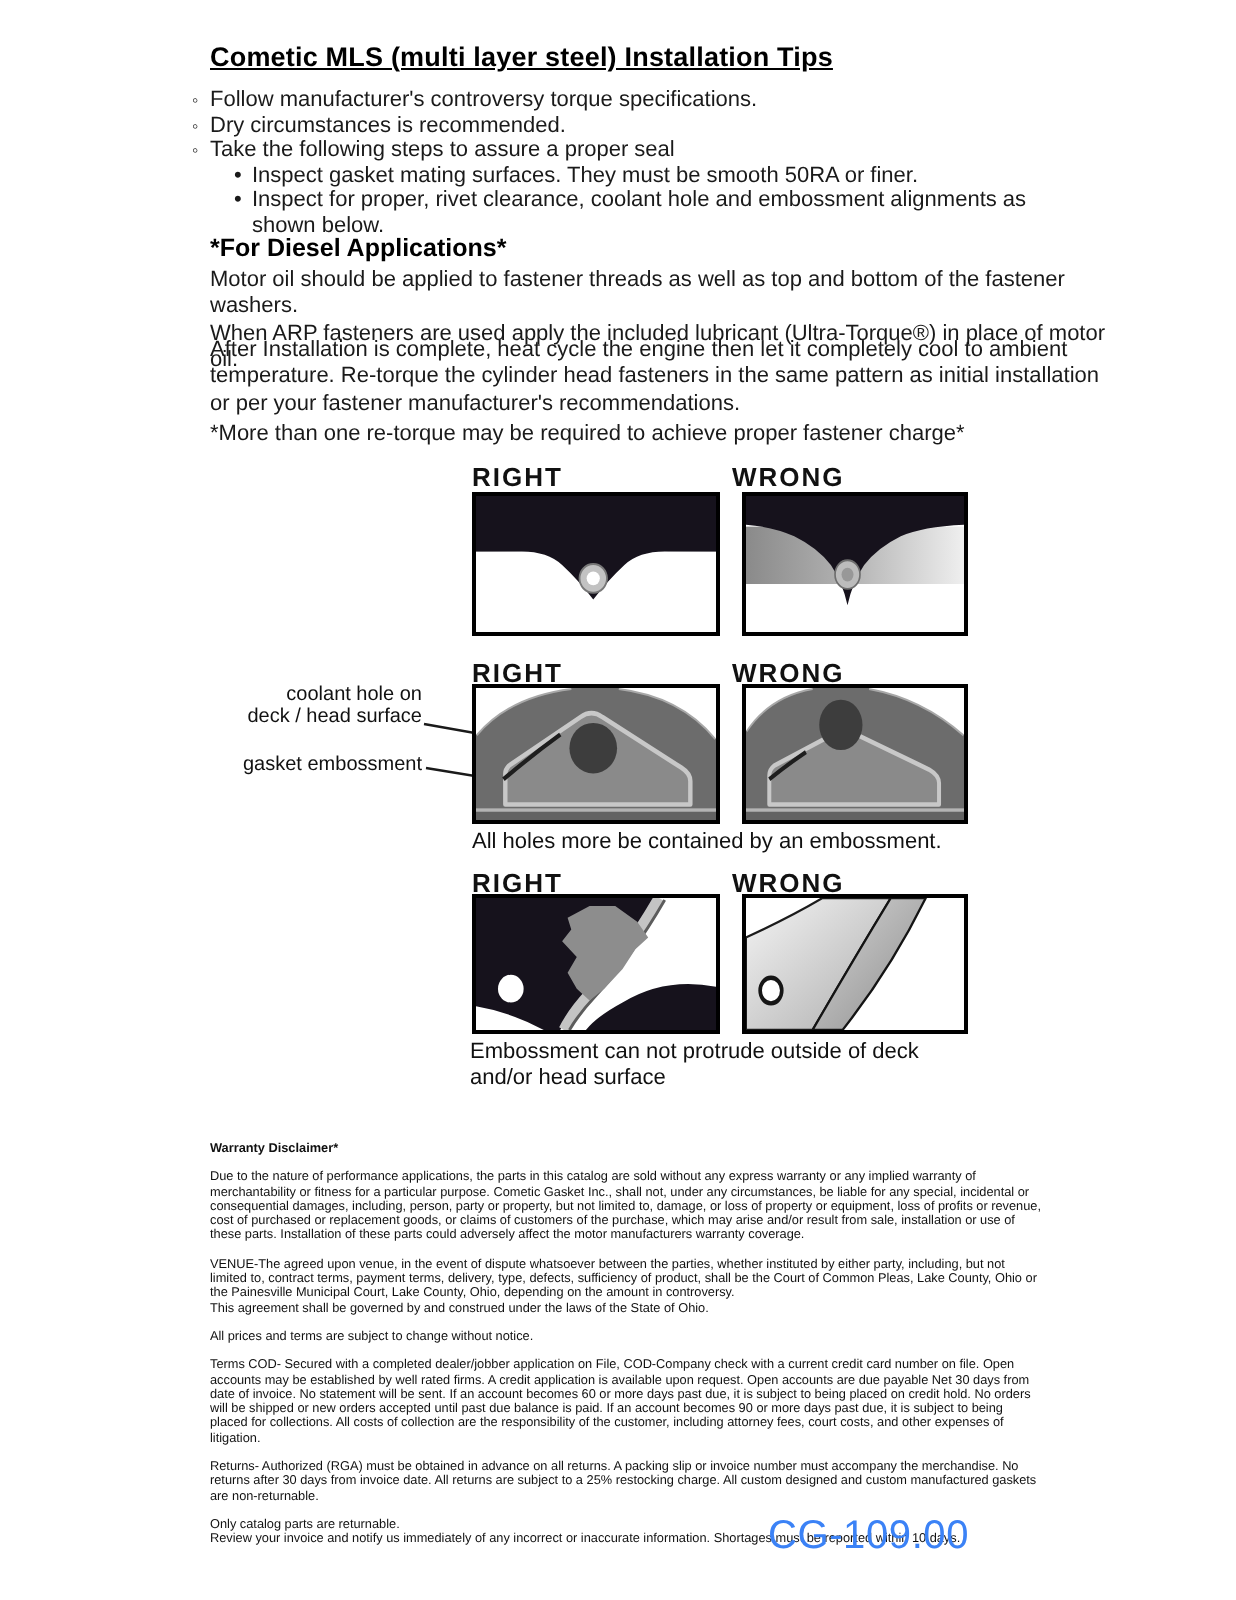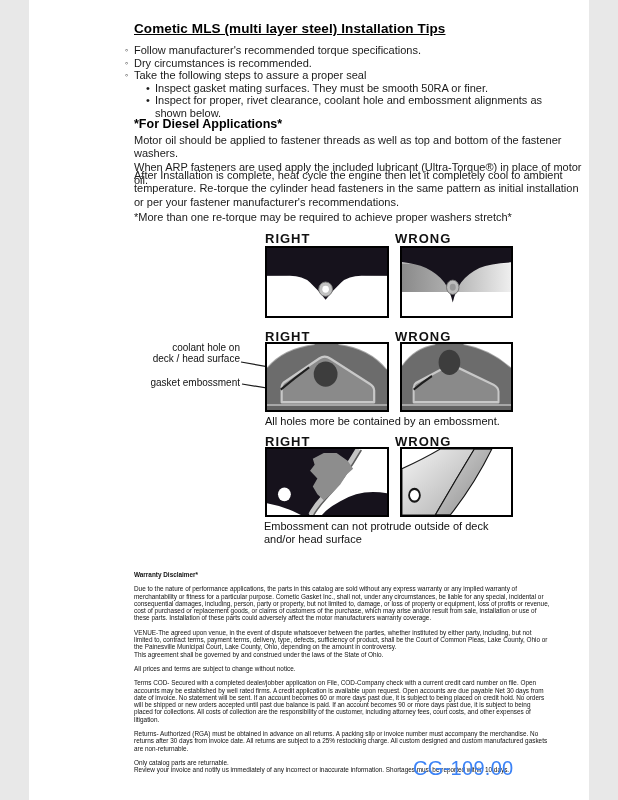--- a/index.html
+++ b/index.html
@@ -1,17 +1,17 @@
 <!DOCTYPE html>
 <html><head>
 <meta charset="utf-8">
 <style>
   html,body{margin:0;padding:0;background:#e8e8e8;}
   .page{
-    position:relative;width:560px;height:800px;background:#ffffff;
+    position:relative;width:618px;height:800px;background:#ffffff;
     font-family:"Liberation Sans", sans-serif;color:#1a1a1a;overflow:hidden;
     margin:0 auto;
   }
   .abs{position:absolute;}
   .doc-title{
     left:105px;top:21px;font-size:13.5px;font-weight:bold;color:#000;
     text-decoration:underline;letter-spacing:.1px;
   }
   .bullets{left:96px;top:44px;width:450px;font-size:11px;line-height:12.6px;}
   .bullet-row{display:flex;}
@@ -36,21 +36,21 @@
 </head>
 <body>
 
 <div class="page">
 
   <div class="abs doc-title">Cometic MLS (multi layer steel) Installation Tips</div>
 
   <div class="abs bullets">
     <div class="bullet-row">
       <span class="bullet-marker">◦</span>
-      <span>Follow manufacturer's recommended torque specifications.</span>
+      <span>Follow manufacturer's controversy torque specifications.</span>
     </div>
     <div class="bullet-row">
       <span class="bullet-marker">◦</span>
       <span>Dry circumstances is recommended.</span>
     </div>
     <div class="bullet-row">
       <span class="bullet-marker">◦</span>
       <span>Take the following steps to assure a proper seal</span>
     </div>
     <div class="bullet-row indent">
@@ -62,21 +62,21 @@
       <span>Inspect for proper, rivet clearance, coolant hole and embossment alignments as shown below.</span>
     </div>
   </div>
 
   <div class="abs section-head">*For Diesel Applications*</div>
   <div class="abs para p1">Motor oil should be applied to fastener threads as well as top and bottom of the fastener washers.
 When ARP fasteners are used apply the included lubricant (Ultra-Torque®) in place of motor oil.</div>
   <div class="abs para p2">After Installation is complete, heat cycle the engine then let it completely cool to ambient
 temperature. Re-torque the cylinder head fasteners in the same pattern as initial installation
 or per your fastener manufacturer's recommendations.</div>
-  <div class="abs para p3">*More than one re-torque may be required to achieve proper washers stretch*</div>
+  <div class="abs para p3">*More than one re-torque may be required to achieve proper fastener charge*</div>
 
   <div class="abs fig-label" style="left:236px;top:231px;">RIGHT</div>
   <div class="abs fig-label" style="left:366px;top:231px;width:120px;">WRONG</div>
 
   <div class="abs panel" style="left:236px;top:246px;">
     <svg viewBox="0 0 131 71" preserveAspectRatio="none">
       <defs>
         <linearGradient id="g1a" x1="0" y1="0" x2="1" y2="0">
           <stop offset="0" stop-color="#8d8d8d"></stop>
             <stop offset="1" stop-color="#dedede"></stop>

